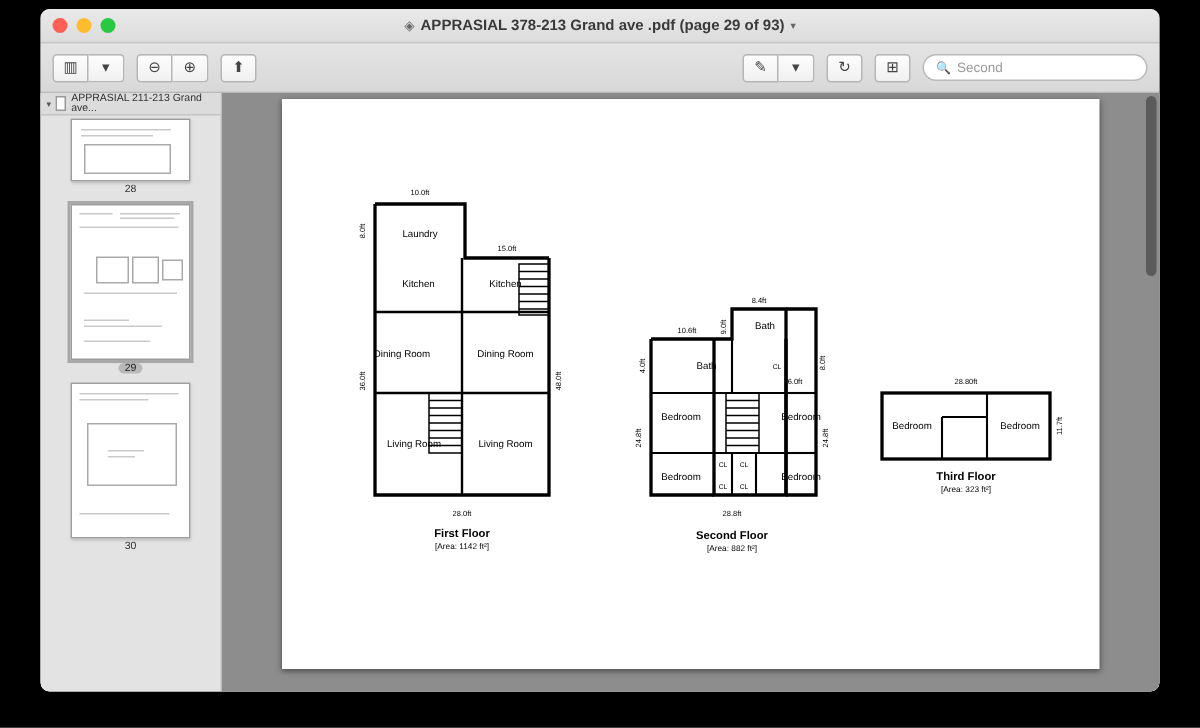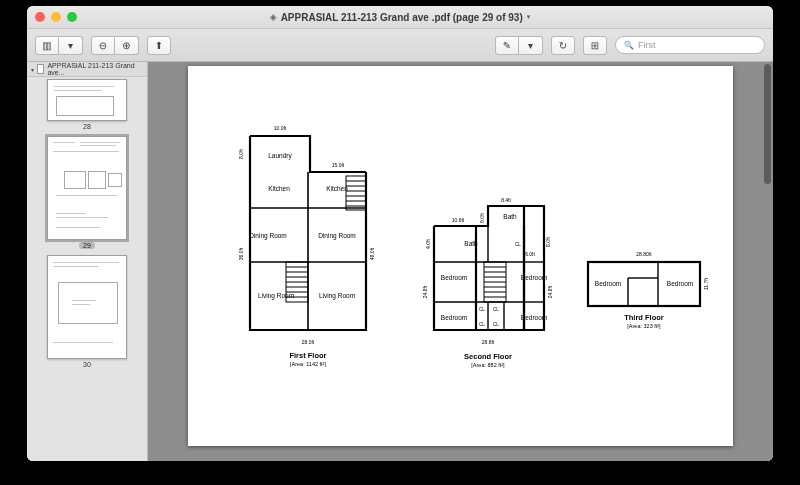--- a/index.html
+++ b/index.html
@@ -240,21 +240,21 @@
 <div class="window">
 
   <div class="titlebar">
     <div class="traffic">
       <span class="dot red"></span>
       <span class="dot yellow"></span>
       <span class="dot green"></span>
     </div>
     <div class="title-center">
       <span class="title-icon">◈</span>
-      <span class="title-text">APPRASIAL 211-213 Grand ave .pdf (page 29 of 93)</span>
+      <span class="title-text">APPRASIAL 378-213 Grand ave .pdf (page 29 of 93)</span>
       <span class="title-caret">▾</span>
     </div>
   </div>
 
   <div class="toolbar">
     <div class="group">
       <div class="btn">▥</div>
       <div class="btn">▾</div>
     </div>
     <div class="spacer-sm"></div>
@@ -271,21 +271,21 @@
       <div class="btn">✎</div>
       <div class="btn">▾</div>
     </div>
     <div class="spacer-sm"></div>
     <div class="btn">↻</div>
     <div class="spacer-sm"></div>
     <div class="btn">⊞</div>
     <div class="spacer-sm"></div>
     <div class="search">
       <span class="mag">🔍</span>
-      <span class="ph">First</span>
+      <span class="ph">Second</span>
     </div>
   </div>
 
   <div class="body">
 
     <div class="sidebar">
       <div class="sidebar-header">
         <span class="sb-caret">▾</span>
         <span class="sb-doc"></span>
         <span>APPRASIAL 211-213 Grand ave...</span>

